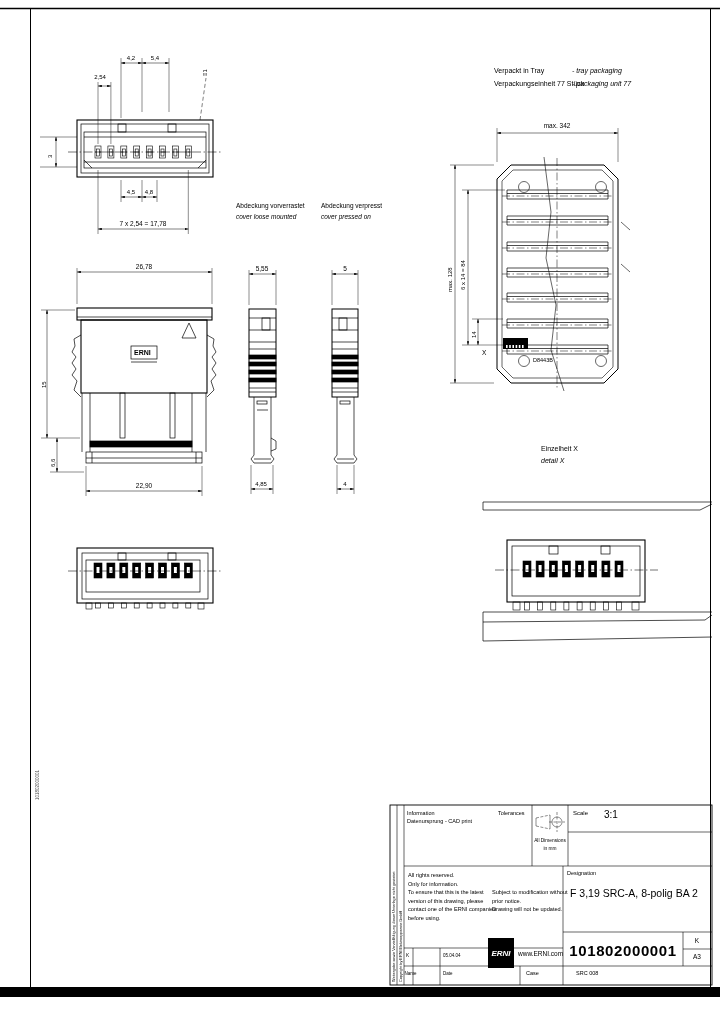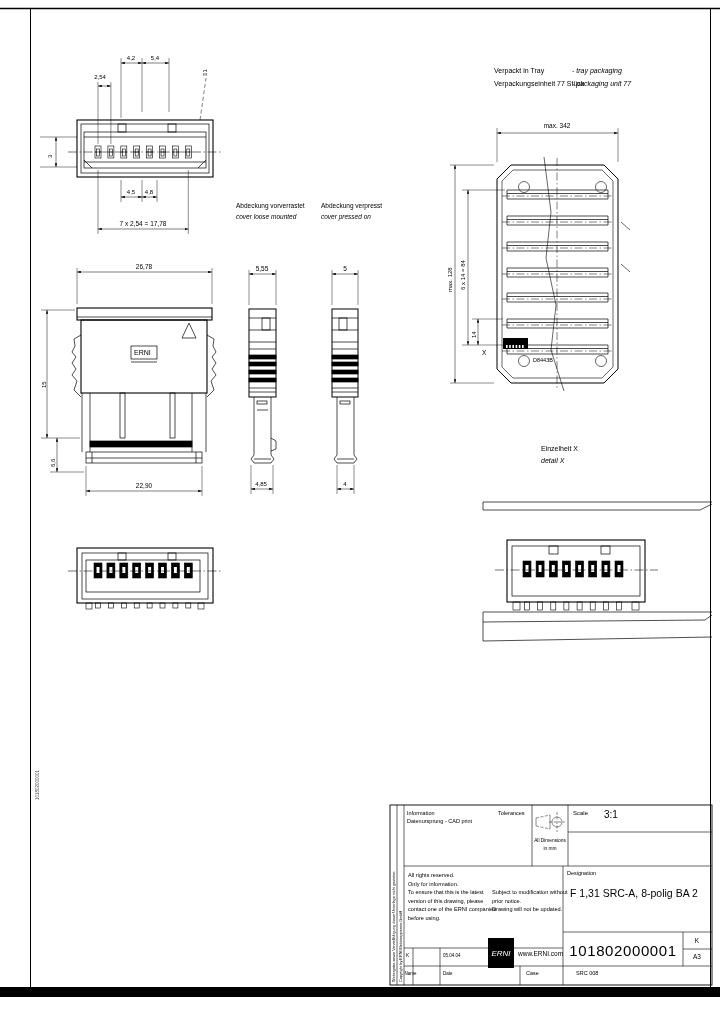--- a/index.html
+++ b/index.html
@@ -4,21 +4,21 @@
 <style>
   html,body{margin:0;padding:0;background:#e8e8e8;}
   .page{position:relative;width:720px;height:1012px;background:#ffffff;overflow:hidden;
         font-family:"Liberation Sans",sans-serif;color:#000;}
   svg{position:absolute;left:0;top:0;}
   .lbl{position:absolute;color:#000;font-family:"Liberation Sans",sans-serif;
        white-space:pre-line;line-height:1.52;}
   .ctr{transform:translateX(-50%);white-space:nowrap;}
   .rot{transform:rotate(-90deg);transform-origin:0 0;white-space:nowrap;}
   .it{font-style:italic;}
-  .b{font-weight:normal;}
+  .b{font-weight:bold;}
   .w{color:#fff;}
   .fs4{font-size:3.8px}.fs45{font-size:4.5px}.fs48{font-size:4.8px}
   .fs55{font-size:5.5px}.fs56{font-size:5.6px}.fs6{font-size:6px}.fs65{font-size:6.5px}
   .fs7{font-size:7px}.fs75{font-size:10px}.fs8{font-size:8px}.fs10{font-size:10.5px}
   .fs15{font-size:15px;letter-spacing:.6px}
 </style>
 </head>
 <body>
 
 <div class="page">
@@ -468,21 +468,21 @@
 <span class="lbl fs56" style="left:408px;top:871px">All rights reserved.
 Only for information.
 To ensure that this is the latest
 version of this drawing, please
 contact one of the ERNI companies
 before using.</span>
 <span class="lbl fs56" style="left:492px;top:888px">Subject to modification without
 prior notice.
 Drawing will not be updated.</span>
 <span class="lbl fs55" style="left:567px;top:869px">Designation</span>
-<span class="lbl fs10" style="left:570px;top:886px">F 1,31 SRC-A, 8-polig BA 2</span>
+<span class="lbl fs10" style="left:570px;top:886px">F 3,19 SRC-A, 8-polig BA 2</span>
 <span class="lbl fs8 b it w ctr" style="left:501px;top:948px">ERNI</span>
 <span class="lbl fs65" style="left:518px;top:949px">www.ERNI.com</span>
 <span class="lbl fs15 b ctr" style="left:623px;top:940px">101802000001</span>
 <span class="lbl fs65 ctr" style="left:697px;top:936px">K</span>
 <span class="lbl fs65 ctr" style="left:697px;top:952px">A3</span>
 <span class="lbl fs48" style="left:406px;top:952px">K</span>
 <span class="lbl fs45" style="left:443px;top:953px">05.04.04</span>
 <span class="lbl fs45" style="left:404.5px;top:971px">Name</span>
 <span class="lbl fs45" style="left:443px;top:971px">Date</span>
 <span class="lbl fs55" style="left:526px;top:969px">Case</span>

